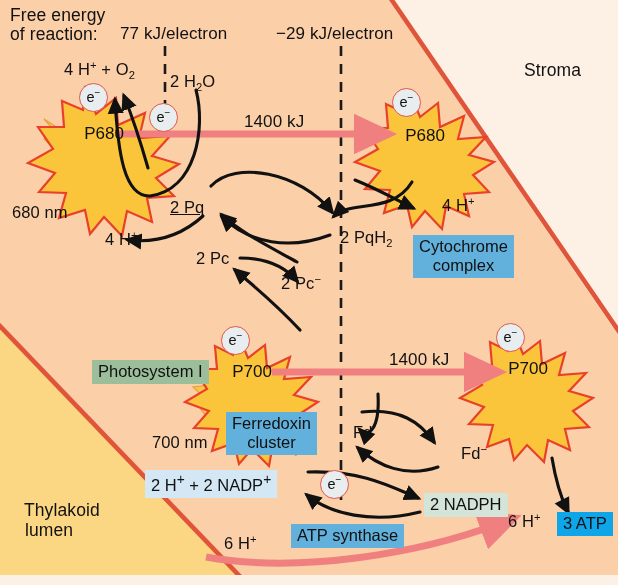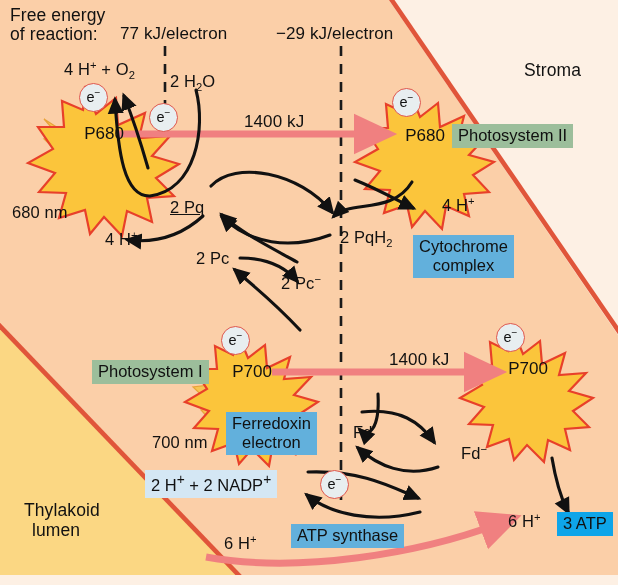--- a/index.html
+++ b/index.html
@@ -158,21 +158,21 @@
     </g>
   </svg>
 
   <div class="lbl hdr" style="left:10px;top:6px;">Free energy</div>
   <div class="lbl hdr" style="left:10px;top:25px;">of reaction:</div>
   <div class="lbl energy" style="left:120px;top:24px;">77 kJ/electron</div>
   <div class="lbl energy" style="left:276px;top:24px;">−29 kJ/electron</div>
 
   <div class="lbl hdr" style="left:524px;top:61px;">Stroma</div>
   <div class="lbl hdr" style="left:24px;top:501px;">Thylakoid</div>
-  <div class="lbl hdr" style="left:32px;top:521px;">lumen</div>
+  <div class="lbl hdr" style="left:25px;top:521px;">lumen</div>
 
   <div class="lbl" style="left:64px;top:60px;">4 H<sup>+</sup> + O<sub>2</sub></div>
   <div class="lbl" style="left:170px;top:72px;">2 H<sub>2</sub>O</div>
 
   <div class="lbl energy" style="left:244px;top:112px;">1400 kJ</div>
   <div class="lbl energy" style="left:389px;top:350px;">1400 kJ</div>
 
   <div class="lbl" style="left:12px;top:203px;">680 nm</div>
   <div class="lbl" style="left:152px;top:433px;">700 nm</div>
 
@@ -193,27 +193,27 @@
   <div class="lbl" style="left:442px;top:196px;">4 H<sup>+</sup></div>
   <div class="lbl" style="left:105px;top:230px;">4 H<sup>+</sup></div>
   <div class="lbl" style="left:196px;top:249px;">2 Pc</div>
   <div class="lbl" style="left:281px;top:274px;">2 Pc<sup>−</sup></div>
   <div class="lbl" style="left:353px;top:423px;">Fd</div>
   <div class="lbl" style="left:461px;top:444px;">Fd<sup>−</sup></div>
 
   <div class="lbl" style="left:224px;top:534px;">6 H<sup>+</sup></div>
   <div class="lbl" style="left:508px;top:512px;">6 H<sup>+</sup></div>
 
-  <div class="boxlbl ps-green" style="left:452px;top:124px;">Photosystem II</div>
   <div class="boxlbl ps-green" style="left:56px;top:360px;margin-left:36px;">Photosystem I</div>
   <div class="boxlbl cyt-blue two-line" style="left:413px;top:235px;">
     <span>Cytochrome</span><br>
     <span>complex</span>
   </div>
   <div class="boxlbl cyt-blue two-line" style="left:226px;top:412px;">
     <span>Ferredoxin</span><br>
-    <span>electron</span>
+    <span>cluster</span>
   </div>
   <div class="boxlbl pale-blue" style="left:145px;top:470px;">2 H<sup>+</sup> + 2 NADP<sup>+</sup></div>
+  <div class="boxlbl pale-green" style="left:424px;top:493px;">2 NADPH</div>
   <div class="boxlbl cyt-blue" style="left:291px;top:524px;">ATP synthase</div>
   <div class="boxlbl atp-orange" style="left:557px;top:512px;">3 ATP</div>
 
 </div>
 
 </body></html>

